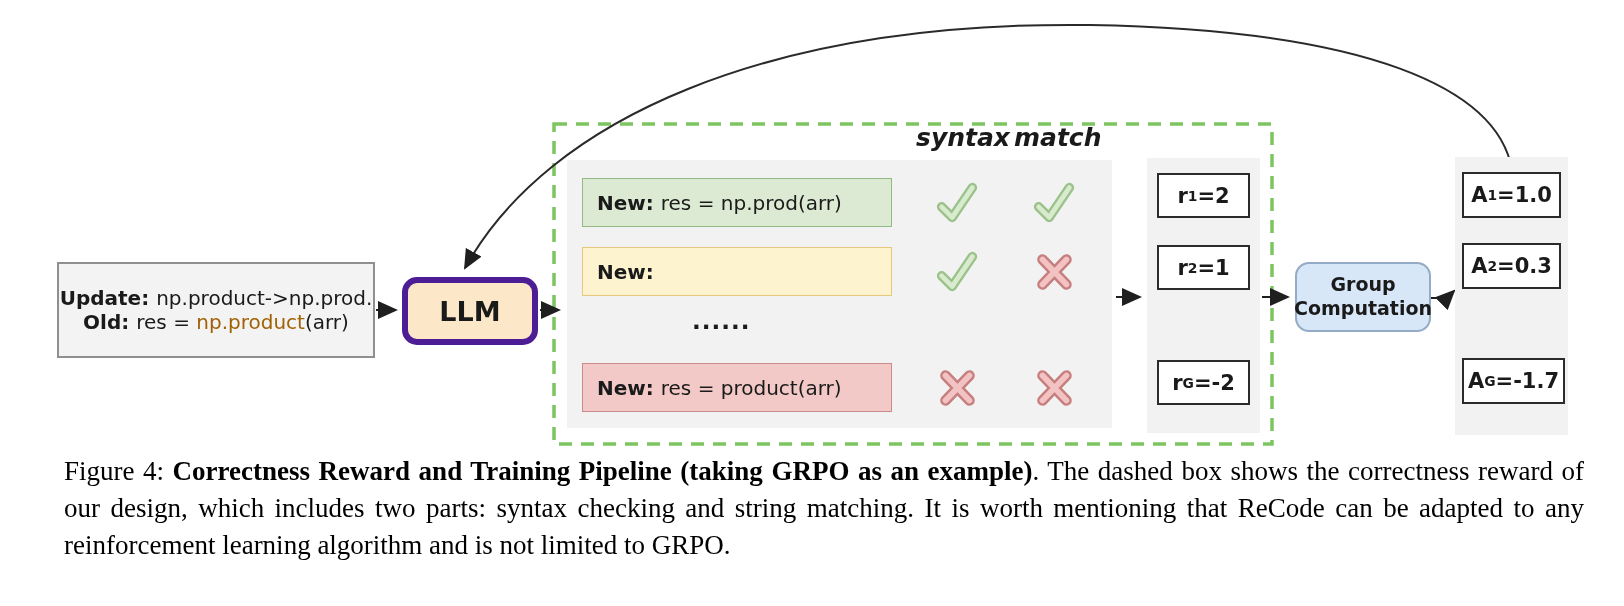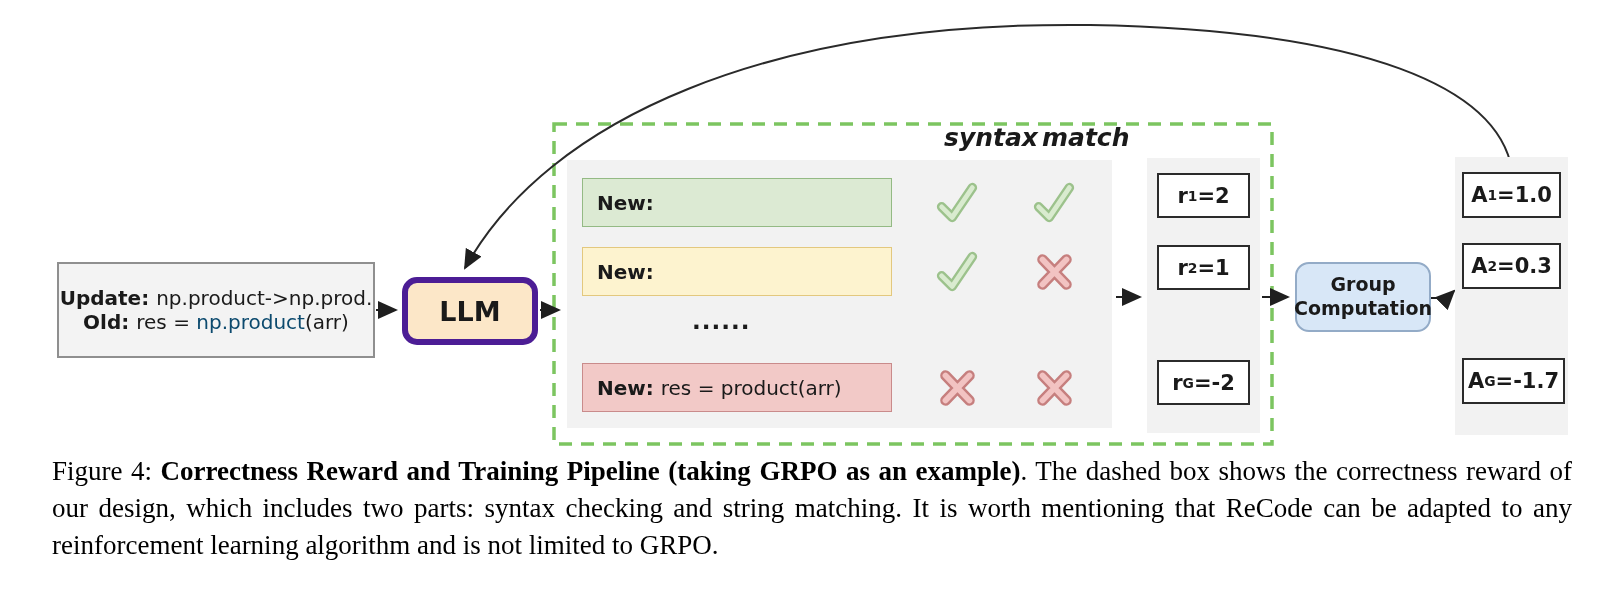--- a/index.html
+++ b/index.html
@@ -6,29 +6,29 @@
   .stage{position:relative;width:1624px;height:606px;background:#ffffff;overflow:hidden;
          font-family:"DejaVu Sans",sans-serif;color:#1a1a1a;}
   .overlay{position:absolute;left:0;top:0;width:1624px;height:606px;pointer-events:none;}
 
   
   .update-box{position:absolute;left:57px;top:262px;width:318px;height:96px;
     background:#f3f3f3;border:2px solid #8f8f8f;box-sizing:border-box;
     display:flex;flex-direction:column;justify-content:center;align-items:center;font-size:20px;}
   .update-box .bline{white-space:nowrap;}
   .blabel{font-weight:bold;margin-right:7px;}
-  .hl-red{color:#0c4a6e;}
+  .hl-red{color:#a16207;}
 
   
   .llm-box{position:absolute;left:402px;top:277px;width:136px;height:68px;box-sizing:border-box;
     background:#fce7c8;border:6px solid #4c1d95;border-radius:15px;
     display:flex;align-items:center;justify-content:center;font-size:27px;font-weight:bold;}
 
   
-  .col-header{position:absolute;top:123px;font-size:25px;font-weight:bold;font-style:italic;margin-left:28px;}
+  .col-header{position:absolute;top:123px;font-size:25px;font-weight:bold;font-style:italic;}
   .hdr-syntax{left:916px;}
   .hdr-match{left:1014px;}
 
   
   .panel{position:absolute;background:#f2f2f2;}
   .main-panel{left:567px;top:160px;width:545px;height:268px;}
   .r-panel{left:1147px;top:158px;width:113px;height:275px;}
   .a-panel{left:1455px;top:157px;width:113px;height:278px;}
 
   
@@ -57,21 +57,21 @@
   .a2{left:7px;top:86px;width:99px;height:46px;}
   .aG{left:7px;top:201px;width:103px;height:46px;}
 
   
   .group-box{position:absolute;left:1295px;top:262px;width:136px;height:70px;box-sizing:border-box;
     background:#d8e7f7;border:2px solid #93abc7;border-radius:14px;
     display:flex;flex-direction:column;align-items:center;justify-content:center;
     font-size:19px;font-weight:bold;line-height:1.25;}
 
   
-  .caption{position:absolute;left:52px;top:453px;width:1520px;
+  .caption{position:absolute;left:64px;top:453px;width:1520px;
     font-family:"Liberation Serif",serif;font-size:27px;line-height:37px;
     text-align:justify;color:#000;}
   .caption .cap-bold{font-weight:bold;}
 </style>
 </head>
 <body>
 
 <div class="stage">
 
   <svg class="overlay" viewBox="0 0 1624 606">
@@ -101,20 +101,21 @@
   <div class="llm-box">
     <span>LLM</span>
   </div>
 
   <span class="col-header hdr-syntax">syntax</span>
   <span class="col-header hdr-match">match</span>
 
   <div class="panel main-panel">
     <div class="code-row row-green">
       <span class="blabel">New:</span>
+        <span>res = np.prod(arr)</span>
     </div>
     <div class="code-row row-yellow">
       <span class="blabel">New:</span>
     </div>
     <div class="dots">......</div>
     <div class="code-row row-red">
       <span class="blabel">New:</span>
         <span>res = product(arr)</span>
     </div>
 

